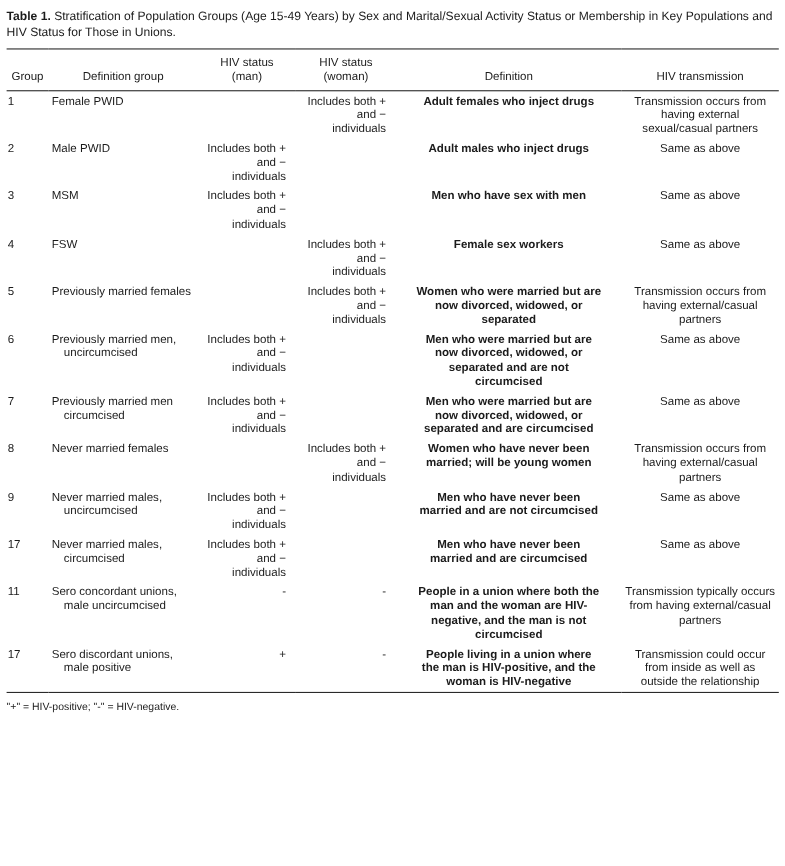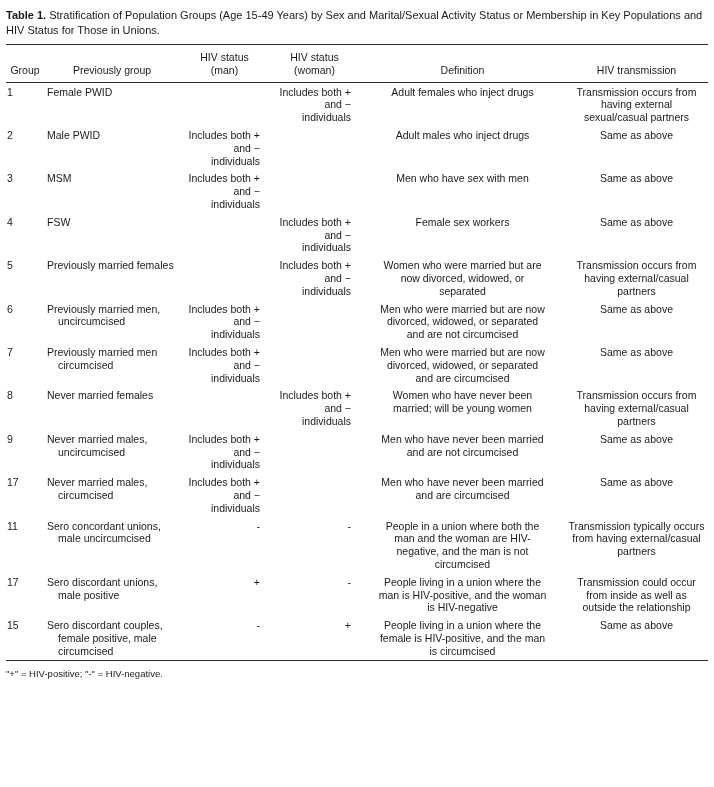--- a/index.html
+++ b/index.html
@@ -36,21 +36,21 @@
   }
   th.th-left { text-align: center; }
   th.th-status { padding: 6px 12px 5px 12px; }
   td {
     vertical-align: top;
     padding: 3px 3px 2px 3px;
   }
   td.c-group { text-align: left; padding-left: 1px; }
   td.c-pop  { text-align: left; padding-left: 14px; text-indent: -11px; padding-right: 3px; }
   td.c-status { text-align: right; padding-left: 10px; text-indent: -6px; padding-right: 9px; }
-  td.c-def  { text-align: center; padding-left: 18px; padding-right: 18px; }
+  td.c-def  { text-align: center; padding-left: 18px; padding-right: 18px; font-weight: bold; }
   td.c-trans { text-align: center; padding-left: 3px; padding-right: 3px; margin-top: 28px; }
   .footnote {
     font-size: 9.5px;
     margin: 7px 0 0 0;
   }
 </style>
 </head>
 <body>
 
 <div class="page">
@@ -65,21 +65,21 @@
       <col style="width:38px">
       <col style="width:136px">
       <col style="width:89px">
       <col style="width:91px">
       <col style="width:205px">
       <col style="width:143px">
     </colgroup>
     <thead>
       <tr>
         <th class="th-left">Group</th>
-        <th class="th-left">Previously group</th>
+        <th class="th-left">Definition group</th>
         <th class="th-status">HIV status (man)</th>
         <th class="th-status">HIV status (woman)</th>
         <th>Definition</th>
         <th>HIV transmission</th>
       </tr>
     </thead>
     <tbody>
         <tr>
     <td class="c-group">1</td>
     <td class="c-pop">Female PWID</td>
@@ -169,26 +169,18 @@
     <td class="c-trans">Transmission typically occurs from having external/casual partners</td>
   </tr>
         <tr>
     <td class="c-group">17</td>
     <td class="c-pop">Sero discordant unions, male positive</td>
     <td class="c-status">+</td>
     <td class="c-status">-</td>
     <td class="c-def">People living in a union where the man is HIV-positive, and the woman is HIV-negative</td>
     <td class="c-trans">Transmission could occur from inside as well as outside the relationship</td>
   </tr>
-        <tr>
-    <td class="c-group">15</td>
-    <td class="c-pop">Sero discordant couples, female positive, male circumcised</td>
-    <td class="c-status">-</td>
-    <td class="c-status">+</td>
-    <td class="c-def">People living in a union where the female is HIV-positive, and the man is circumcised</td>
-    <td class="c-trans">Same as above</td>
-  </tr>
       </tbody>
   </table>
 
   <p class="footnote">"+" = HIV-positive; "-" = HIV-negative.</p>
 
 </div>
 
 </body></html>

